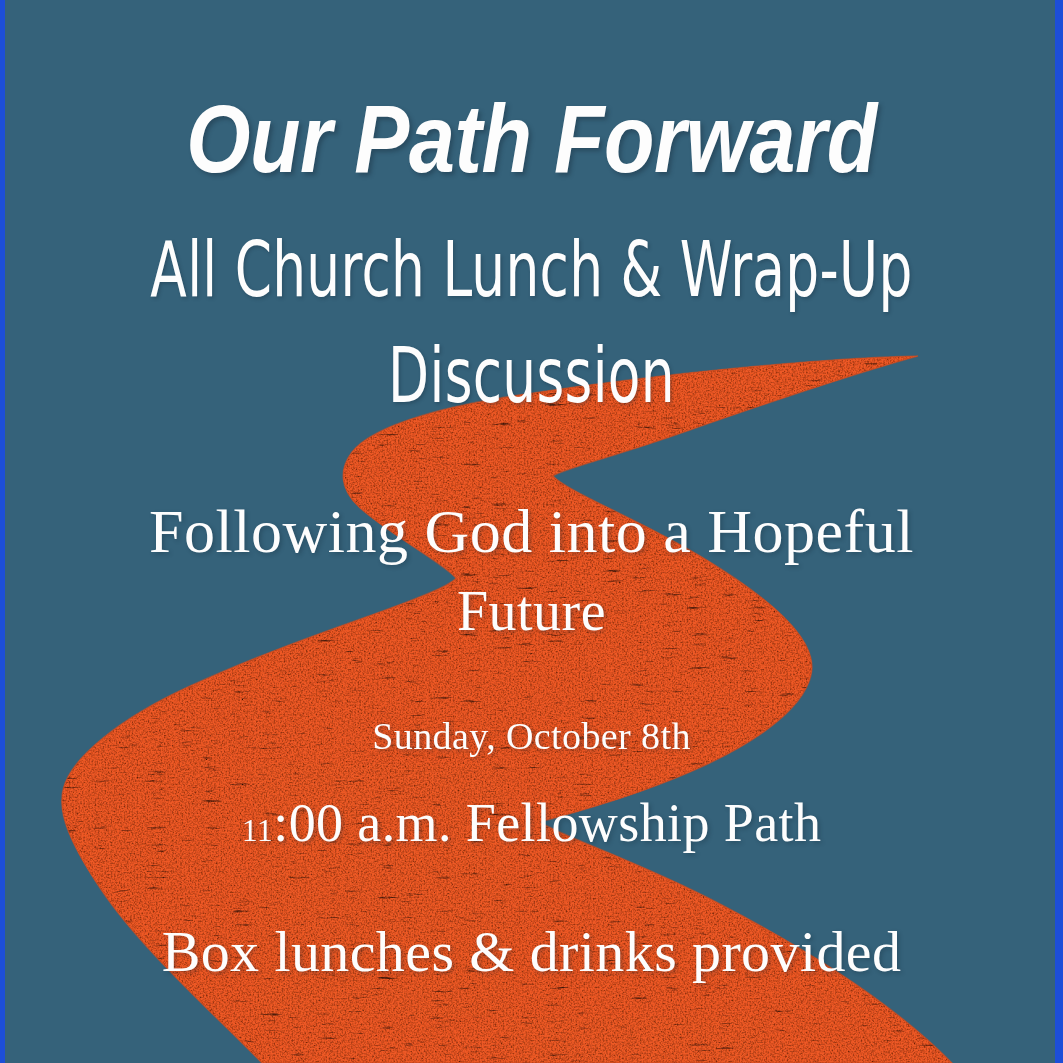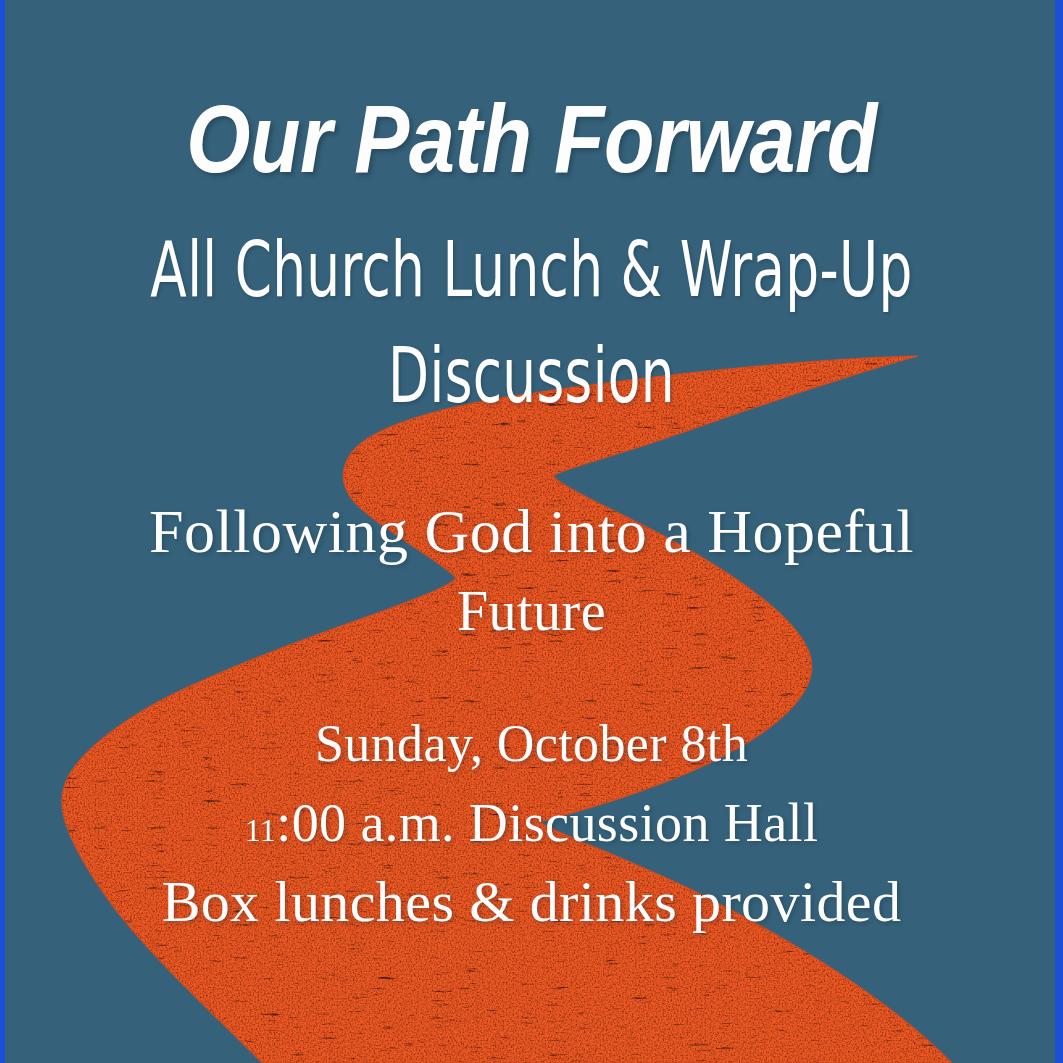--- a/index.html
+++ b/index.html
@@ -79,24 +79,24 @@
   #subtitle-2 { top: 331px; }
 
   
   .serif {
     font-family: "Liberation Serif", "DejaVu Serif", serif;
     font-weight: 400;
     text-shadow: 2px 2px 4px rgba(20,40,55,0.32);
   }
   #tagline-1 { top: 496px; font-size: 62px; letter-spacing: 0.5px; }
   #tagline-2 { top: 579px; font-size: 56px; letter-spacing: 0.5px; }
-  #detail-1  { top: 714px; font-size: 52px; letter-spacing: 0.4px; }
+  #detail-1  { top: 714px; font-size: 38px; letter-spacing: 0.4px; }
   #detail-2  { top: 792px; font-size: 54px; letter-spacing: 0.4px; }
   #detail-2 .num { font-size: 32px; vertical-align: 0px; }
-  #closing   { top: 868px; font-size: 58px; letter-spacing: 0.4px; }
+  #closing   { top: 918px; font-size: 58px; letter-spacing: 0.4px; }
 </style>
 </head>
 <body>
 
 <div id="poster">
   <div id="canvas">
     <div id="bg-fill"></div>
 
     <svg id="path-svg" viewBox="0 0 1063 1063" preserveAspectRatio="none" xmlns="http://www.w3.org/2000/svg">
       <defs>
@@ -176,18 +176,18 @@
       <div class="line subtitle" id="subtitle-1">All Church Lunch &amp; Wrap-Up</div>
 
       <div class="line subtitle" id="subtitle-2">Discussion</div>
 
       <div class="line serif" id="tagline-1">Following God into a Hopeful</div>
 
       <div class="line serif" id="tagline-2">Future</div>
 
       <div class="line serif" id="detail-1">Sunday, October 8th</div>
 
-      <div class="line serif" id="detail-2"><span class="num">11</span><span>:00 a.m. Discussion Hall</span></div>
+      <div class="line serif" id="detail-2"><span class="num">11</span><span>:00 a.m. Fellowship Path</span></div>
 
       <div class="line serif" id="closing">Box lunches &amp; drinks provided</div>
     </div>
   </div>
 </div>
 
 </body></html>

